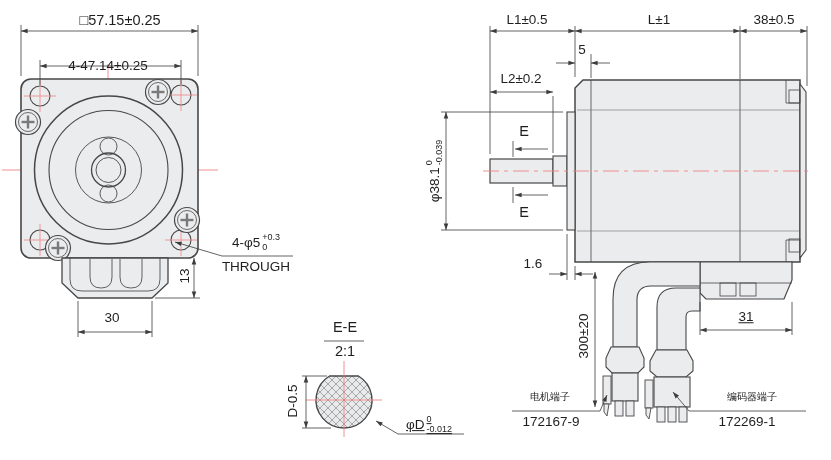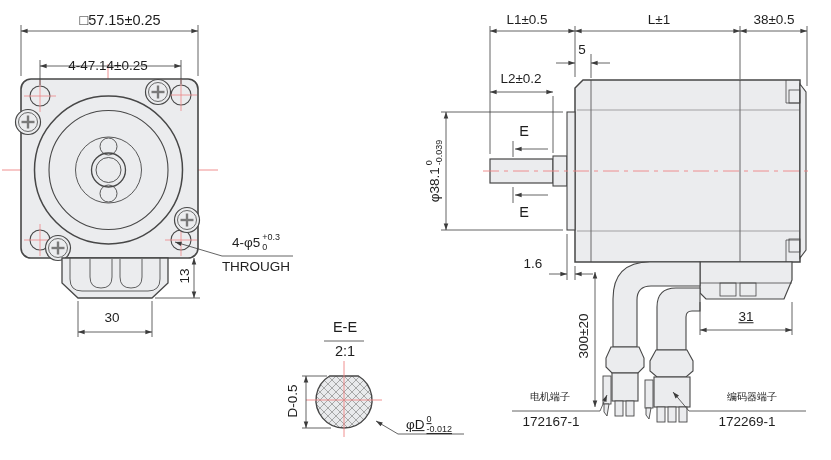--- a/index.html
+++ b/index.html
@@ -257,17 +257,17 @@
   <span>φ38.1</span>
   <span class="stk">
     <span>0</span>
     <span>-0.039</span>
   </span>
 </div>
 <div class="t" style="left:533px;top:264px;">1.6</div>
 <div class="t rot" style="left:584px;top:336px;">300±20</div>
 <div class="t" style="left:746px;top:317px;text-decoration:underline;">31</div>
 <div class="t cjk" style="left:550px;top:397px;">电机端子</div>
-<div class="t" style="left:551px;top:422px;">172167-1</div>
+<div class="t" style="left:551px;top:422px;">172167-9</div>
 <div class="t cjk" style="left:752px;top:397px;">编码器端子</div>
 <div class="t" style="left:747px;top:422px;">172269-1</div>
 
 </div>
 
 </body></html>

